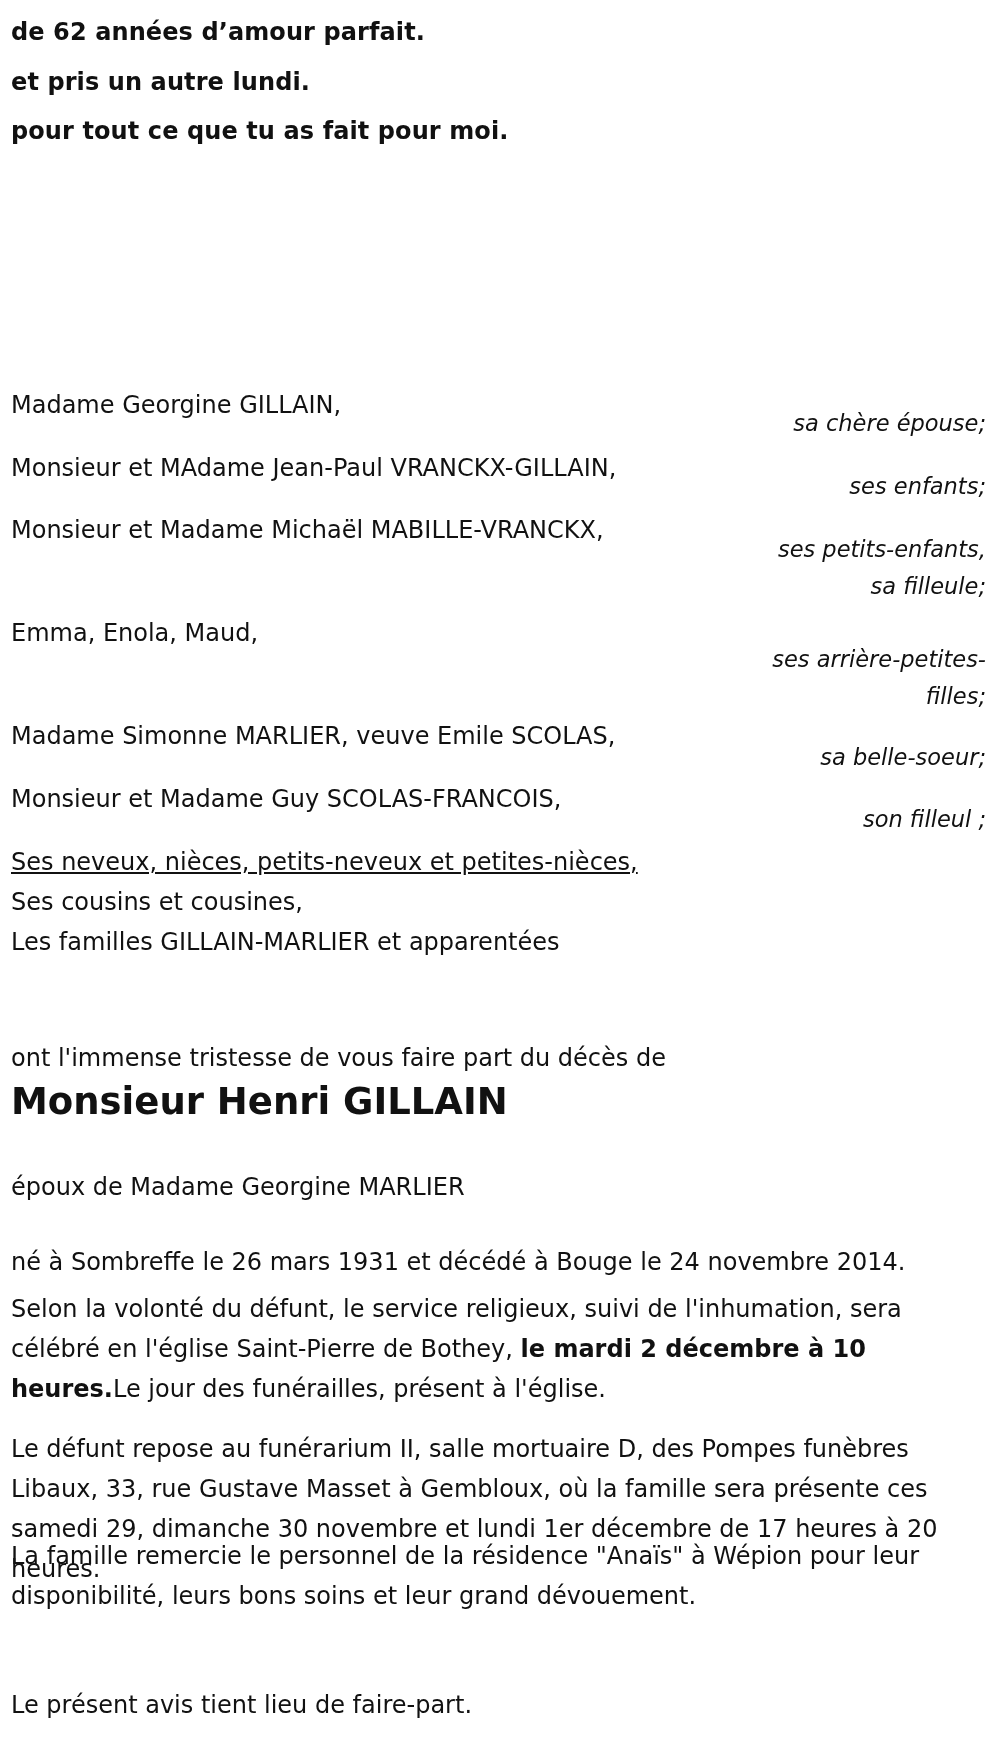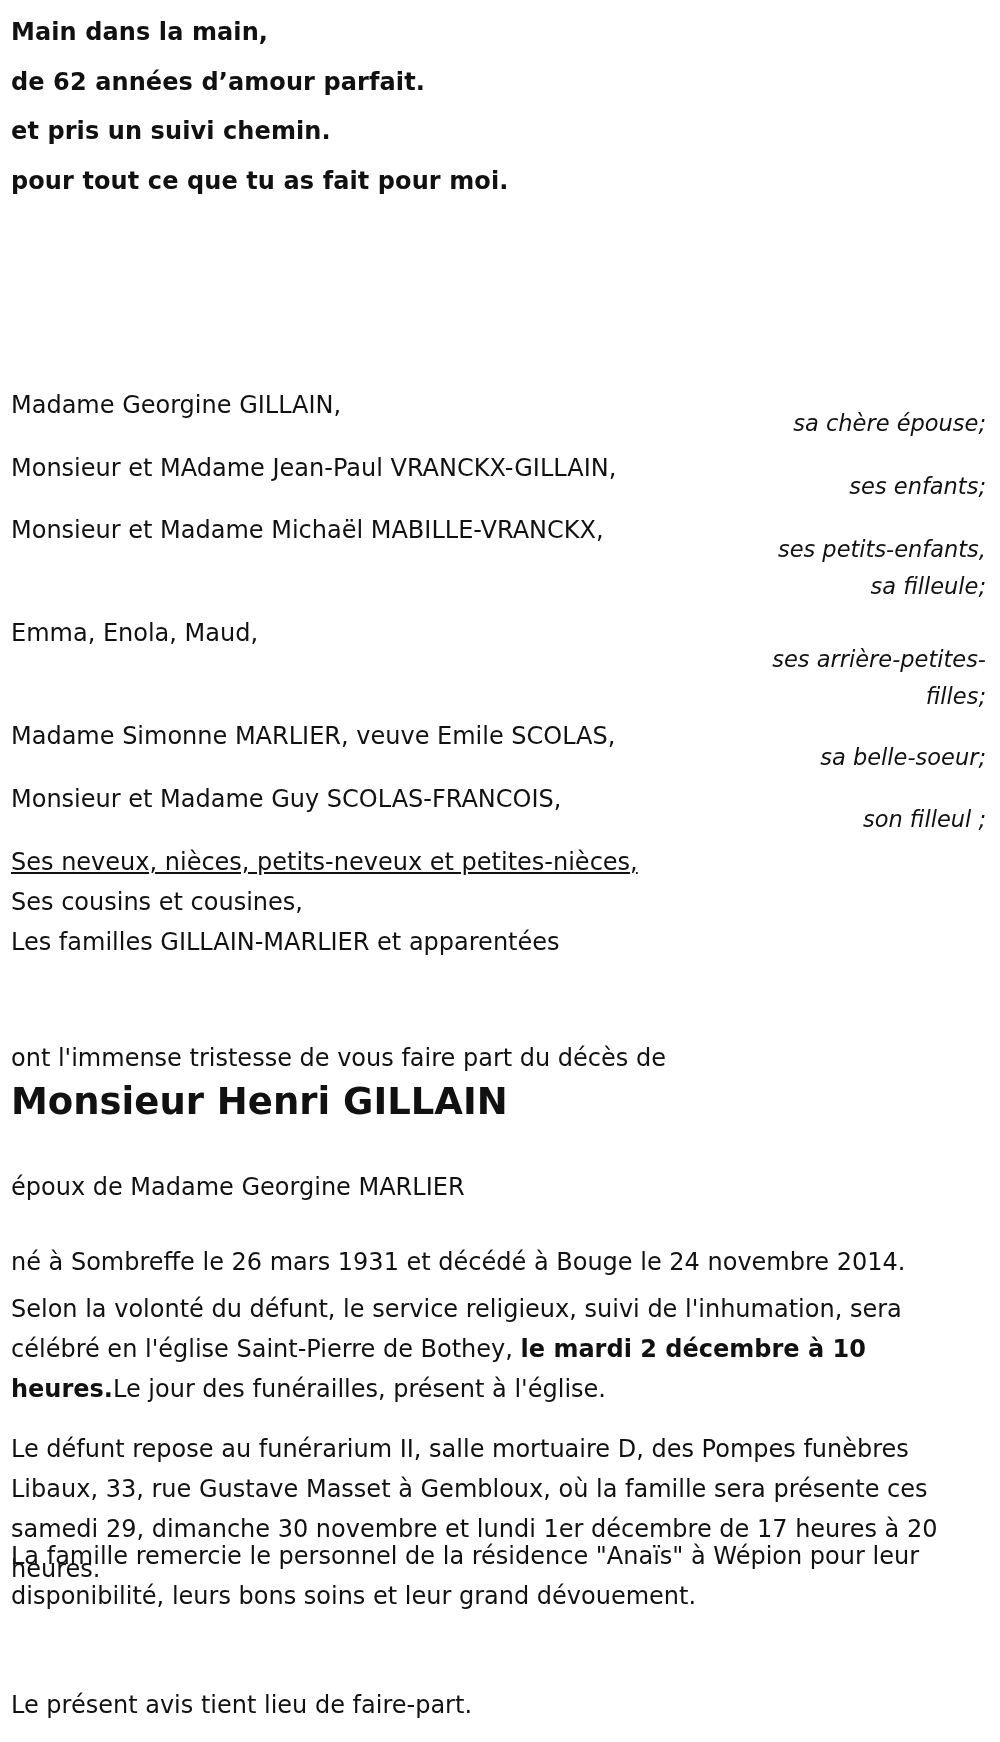--- a/index.html
+++ b/index.html
@@ -17,23 +17,22 @@
   .deceased { position: absolute; left: 11px; font-size: 37px; font-weight: bold; line-height: 44px; white-space: nowrap; }
   .spouse-of { position: absolute; left: 11px; font-size: 24px; line-height: 30px; white-space: nowrap; }
 
   .body-para { position: absolute; left: 11px; width: 985px; font-size: 24px; line-height: 40px; margin: 0; }
   .body-para b { font-weight: bold; }
 </style>
 </head>
 <body>
 
 <div class="poem">
-  <span class="poem-line">Main dans la main,</span>
   <span class="poem-line">de 62 années d’amour parfait.</span>
-  <span class="poem-line">et pris un suivi chemin.</span>
+  <span class="poem-line">et pris un autre lundi.</span>
   <span class="poem-line">pour tout ce que tu as fait pour moi.</span>
 </div>
 
 <div class="family">
   <div>
     <span class="fam-name" style="top:390px;">Madame Georgine GILLAIN,</span>
     <span class="fam-rel" style="top:405px;">sa chère épouse;</span>
   </div>
   <div>
     <span class="fam-name" style="top:453px;">Monsieur et MAdame Jean-Paul VRANCKX-GILLAIN,</span>

